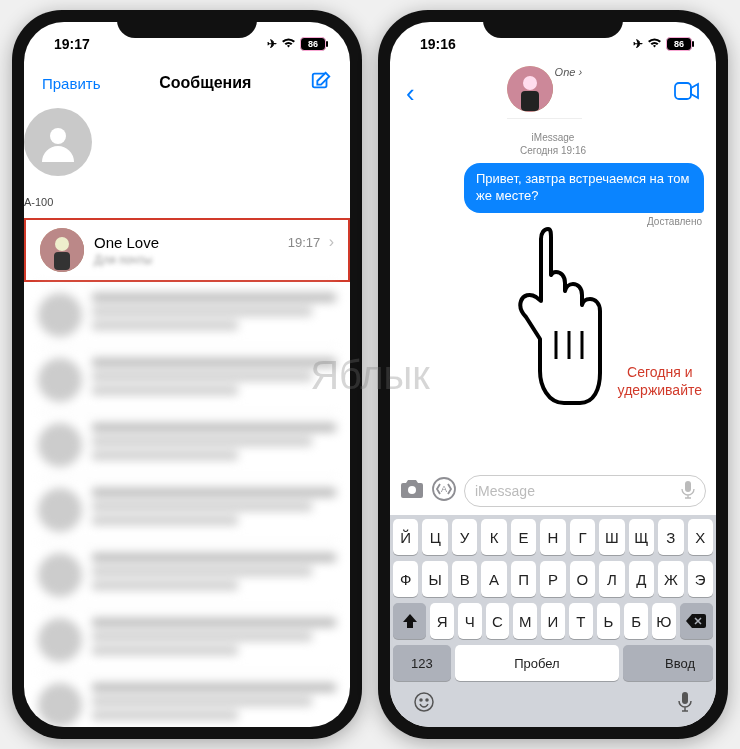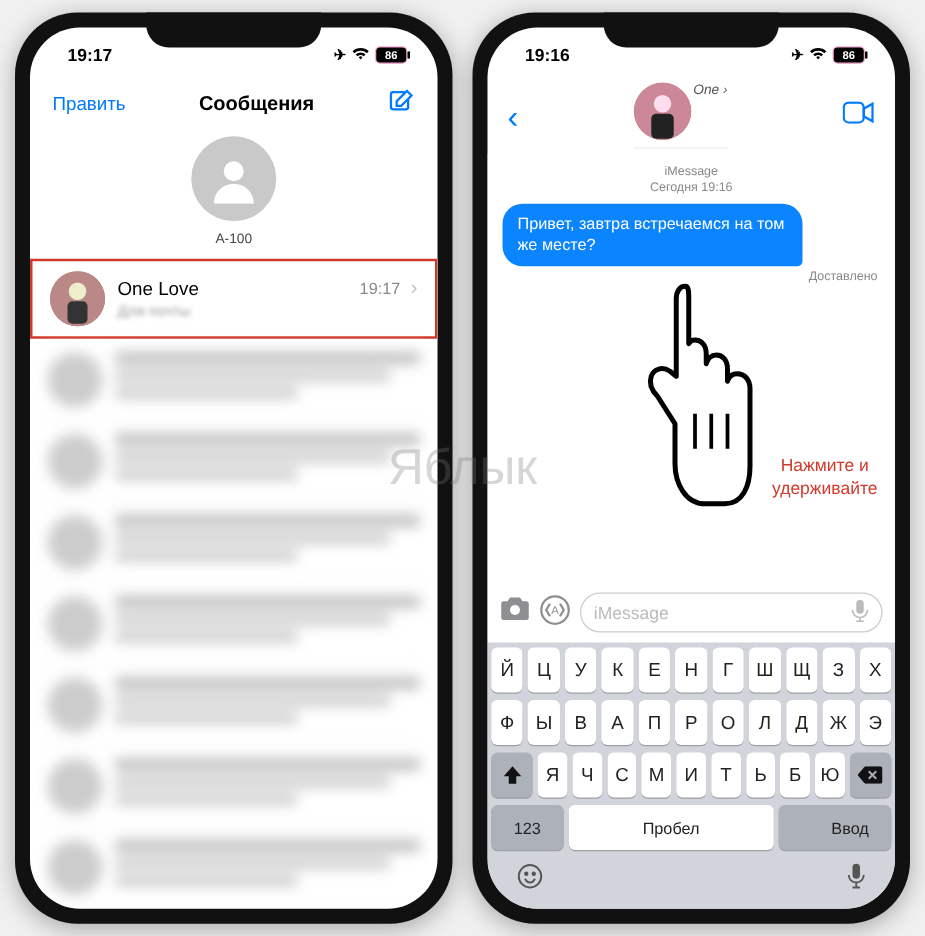--- a/index.html
+++ b/index.html
@@ -63,21 +63,21 @@
 
   
   .nav-left {
     display: flex; align-items: center; justify-content: space-between;
     padding: 4px 18px 6px;
   }
   .nav-title { font-weight: 700; font-size: 16px; }
   .link-blue { color: #007aff; font-size: 15px; }
   .compose-icon { color: #007aff; }
   .pinned {
-    display: flex; flex-direction: column; align-items:center; margin: 6px 0 10px; gap: 8px;
+    display: flex; flex-direction: column; align-items:flex-start; margin: 6px 0 10px; gap: 20px;
   }
   .pinned-avatar {
     width: 68px; height: 68px; border-radius: 50%; background: #c9c9c9;
     display:flex; align-items:center; justify-content:center;
   }
   .pinned-label { font-size: 11px; color:#444; }
   .row-highlight {
     display: flex; align-items: center; padding: 8px 14px;
     border: 2px solid #d13a2a; background:#fff;
   }
@@ -108,21 +108,21 @@
   .facetime { color:#007aff; }
   .contact-head { display:flex; flex-direction:row; align-items:flex-start; gap:2px; padding-bottom:6px; border-bottom:1px solid #eee;font-style:italic; }
   .contact-avatar {
     width: 46px; height:46px; border-radius:50%;
     background: linear-gradient(135deg,#e8c9a8,#a06a4a);
     display:flex; align-items:center; justify-content:center; overflow:hidden;
   }
   .contact-name { font-size:11px; color:#555; }
   .chat-area { flex:1; background:#fff; padding: 8px 12px 4px; position:relative; overflow:hidden; }
   .chat-meta { text-align:center; font-size:10px; color:#888; line-height:1.3; margin-bottom:6px; }
-  .bubble-row { display:flex; }
+  .bubble-row { display:flex; justify-content:flex-end; }
   .bubble {
     background:#0a84ff; color:#fff; font-size:13px; padding:8px 12px;
     border-radius:16px; border-bottom-right-radius:4px; max-width: 240px;
     line-height:1.3;
   }
   .delivered { text-align:right; font-size:10px; color:#888; margin-top:3px; padding-right:2px; }
   .hand {
     position:absolute; left:50%; top:98px; transform:translateX(-50%);
     width: 110px;
   }
@@ -333,21 +333,21 @@
       <div class="hand">
         <svg width="110" height="190" viewBox="0 0 110 190">
           <path d="M50 8 C46 8 43 12 43 18 L43 80 L38 76 C32 72 25 74 23 80 C21 86 24 92 28 96 L42 118 L42 150 C42 165 50 182 66 182 L82 182 C96 182 102 168 102 152 L102 90 C102 82 97 78 92 78 C88 78 85 80 84 84 L84 74 C84 67 80 63 75 63 C71 63 68 66 67 70 L67 62 C67 55 63 51 58 51 C56 51 54 52 53 54 L53 18 C53 12 53 8 50 8 Z" fill="#fff" stroke="#000" stroke-width="4" stroke-linejoin="round"></path>
           <line x1="58" y1="110" x2="58" y2="138" stroke="#000" stroke-width="3"></line>
           <line x1="71" y1="110" x2="71" y2="138" stroke="#000" stroke-width="3"></line>
           <line x1="84" y1="110" x2="84" y2="138" stroke="#000" stroke-width="3"></line>
         </svg>
       </div>
 
       <div class="instruction">
-        <div>Нажмите и</div>
+        <div>Сегодня и</div>
         <div>удерживайте</div>
       </div>
     </div>
 
     <div class="input-bar">
       <span style="color:#888;font-size:20px;">
         <svg width="24" height="20" viewBox="0 0 24 20" fill="#8e8e93">
             <path d="M3 4h3l2-3h8l2 3h3a2 2 0 0 1 2 2v11a2 2 0 0 1-2 2H3a2 2 0 0 1-2-2V6a2 2 0 0 1 2-2z"></path>
             <circle cx="12" cy="11" r="4" fill="#fff"></circle>
           </svg>

